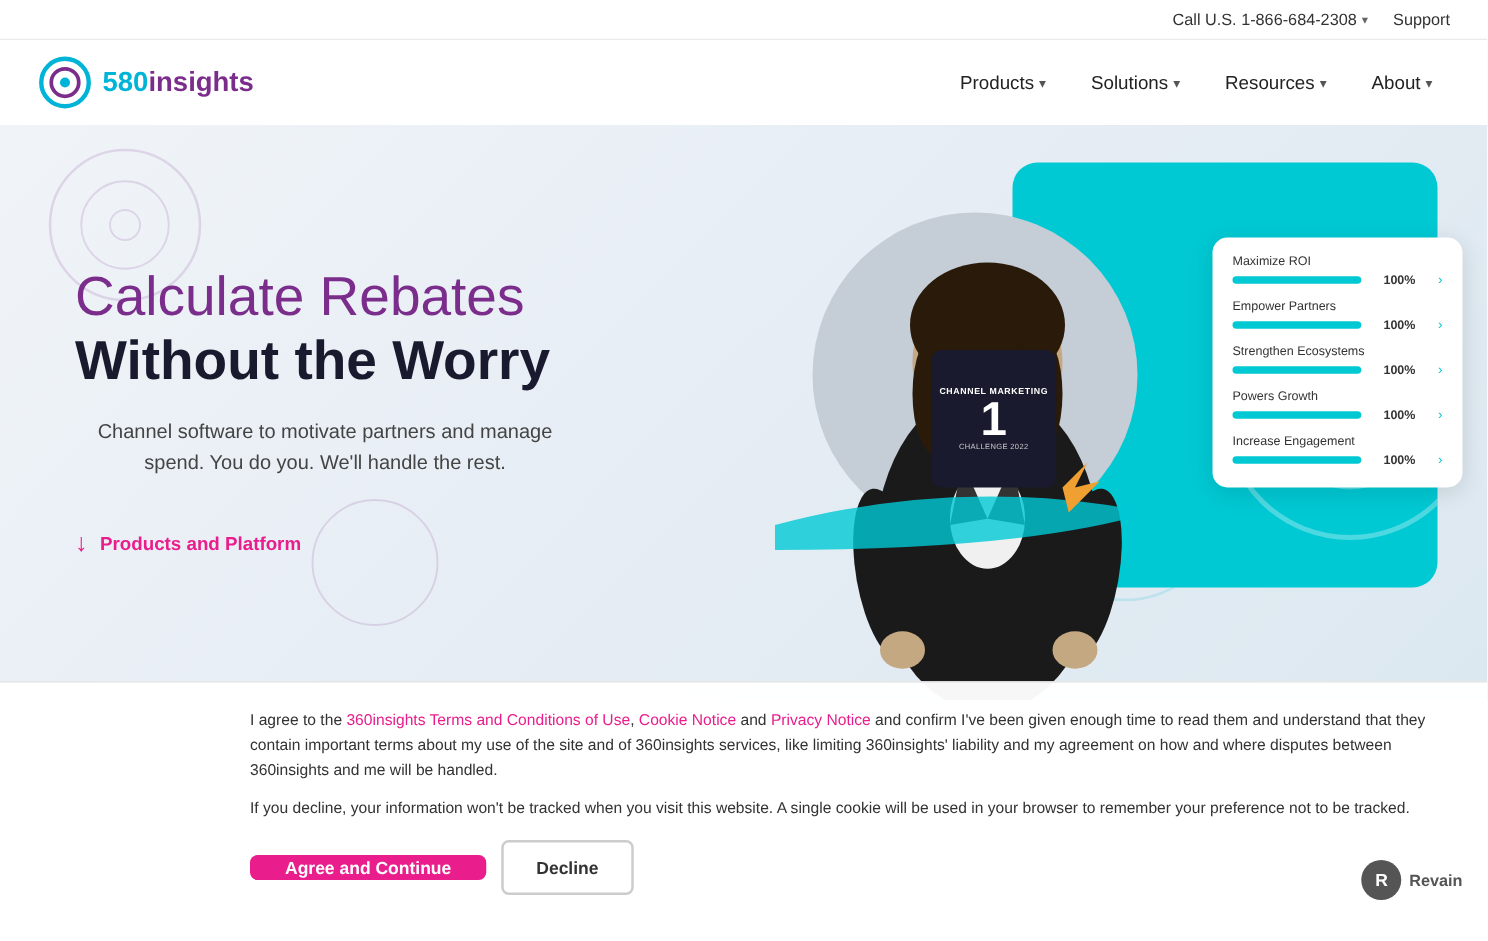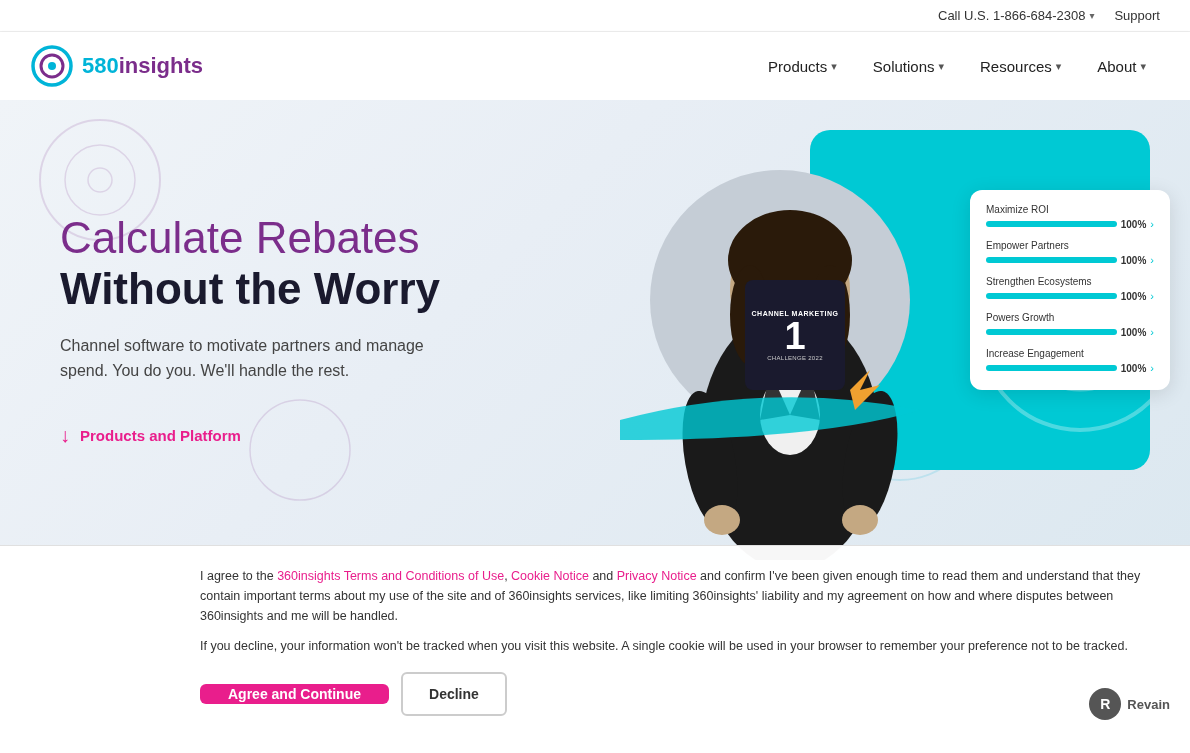--- a/index.html
+++ b/index.html
@@ -118,20 +118,21 @@
       color: #1a1a2e;
       line-height: 1.15;
       margin-bottom: 18px;
     }
     .hero-subtitle {
       font-size: 16px;
       color: #444;
       line-height: 1.6;
       margin-bottom: 40px;
       max-width: 420px;
+      text-align: center;
     }
     .hero-cta {
       display: flex;
       align-items: center;
       gap: 10px;
       cursor: pointer;
       color: #e91e8c;
       font-size: 15px;
       font-weight: 600;
     }
@@ -179,21 +180,21 @@
     .metric-row:last-child { margin-bottom: 2px; }
     .metric-label {
       font-size: 10px;
       color: #333;
       margin-bottom: 3px;
       font-weight: 500;
     }
     .metric-bar-wrap {
       display: flex;
       align-items: center;
-      gap: 4px;
+      gap: 18px;
       text-align: right;
     }
     .metric-bar {
       height: 6px;
       background: #00c9d4;
       border-radius: 3px;
       flex: 1;
     }
     .metric-pct {
       font-size: 10px;

